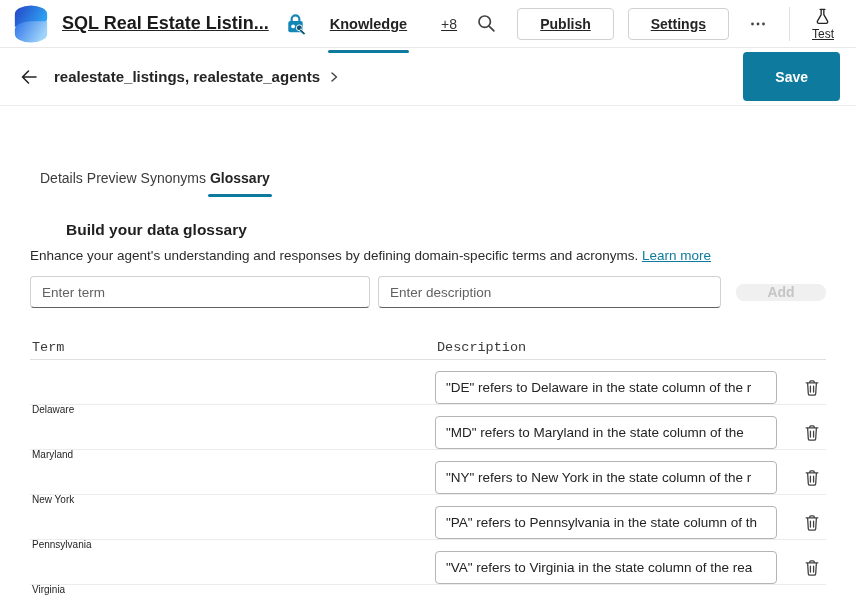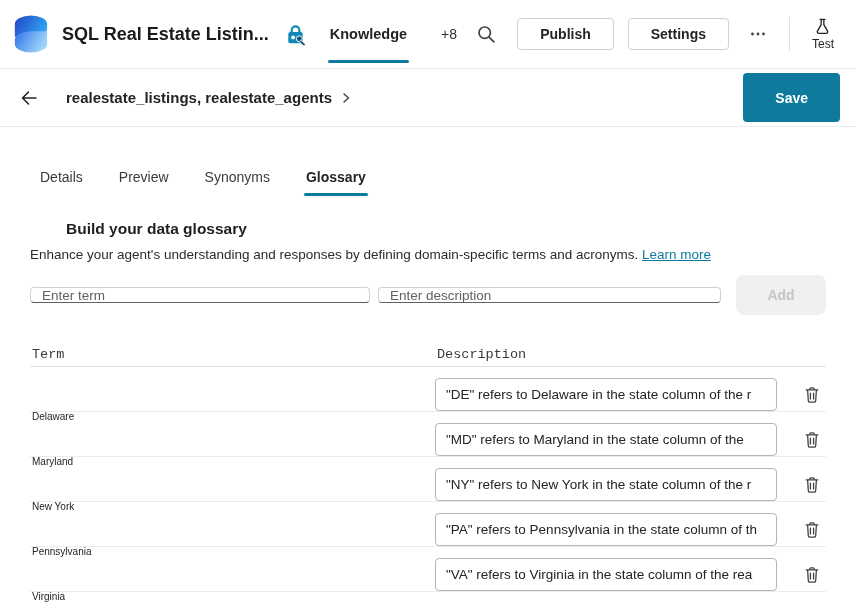--- a/index.html
+++ b/index.html
@@ -9,22 +9,22 @@
     --border:#d1d1d1;
     --divider:#ececec;
   }
   *{box-sizing:border-box;margin:0;padding:0;}
   html,body{width:856px;height:602px;overflow:hidden;background:#fff;
     font-family:"Liberation Sans",sans-serif;color:var(--text);}
   button{font-family:"Liberation Sans",sans-serif;background:none;border:none;cursor:pointer;color:var(--text);}
   input{font-family:"Liberation Sans",sans-serif;color:var(--text);}
 
   
-  .app-header{height:69px;display:flex;align-items:center;padding:0 16px 0 12px;
-    border-bottom:1px solid #e8e8e8;}
+  .app-header{height:48px;display:flex;align-items:center;padding:0 16px 0 12px;
+    border-bottom:1px solid #e8e8e8;text-decoration:underline;}
   .logo{width:38px;height:40px;flex:0 0 auto;}
   .app-title{font-size:18px;font-weight:bold;color:#1b1b1b;margin-left:12px;white-space:nowrap;}
   .lockkey{margin-left:14px;flex:0 0 auto;display:flex;align-items:center;}
   .nav-tab{height:58px;display:flex;align-items:center;margin-left:16px;padding:0 6px;
     font-size:14.5px;font-weight:bold;color:#242424;position:relative;}
   .nav-tab::after{content:"";position:absolute;left:4px;right:4px;bottom:0;height:3px;
     background:var(--accent);border-radius:2px;}
   .overflow-tabs{margin-left:22px;font-size:14px;color:#333;padding:4px 6px;}
   .header-right{margin-left:auto;display:flex;align-items:center;gap:6px;}
   .icon-btn{width:34px;height:34px;display:flex;align-items:center;justify-content:center;border-radius:4px;}
@@ -32,43 +32,43 @@
     font-size:14px;font-weight:bold;color:#242424;height:32px;padding:0 22px;margin-left:8px;}
   .more-btn{margin-left:6px;}
   .vdivider{width:1px;height:34px;background:#e0e0e0;margin:0 10px 0 8px;}
   .test-stack{display:flex;flex-direction:column;align-items:center;gap:1px;padding:2px 6px;}
   .test-stack span{font-size:12px;color:#242424;}
 
   
   .crumb-bar{height:58px;display:flex;align-items:center;padding:0 16px 0 12px;
     border-bottom:1px solid #ececec;}
   .back-btn{width:34px;height:34px;display:flex;align-items:center;justify-content:center;}
-  .crumb{font-size:15px;font-weight:bold;margin-left:20px;display:flex;align-items:center;gap:8px;}
+  .crumb{font-size:15px;font-weight:bold;margin-left:8px;display:flex;align-items:center;gap:8px;}
   .save-btn{margin-left:auto;background:var(--accent);color:#fff;font-size:14px;font-weight:bold;
     border-radius:4px;height:49px;padding:0 32px;}
 
   
   .content{padding:0 30px;}
-  .tabs{display:flex;gap:32px;margin-top:36px;padding-left:8px;}
+  .tabs{display:flex;margin-top:58px;padding-left:8px;}
   .tab{font-size:14px;color:#3b3b3b;padding:6px 2px 11px 2px;position:relative;}
   .tab.active{font-weight:bold;color:#242424;}
   .tab.active::after{content:"";position:absolute;left:0;right:0;bottom:0;height:3px;
     background:var(--accent);border-radius:2px;}
 
   .glossary-heading{margin-top:24px;font-size:15.5px;font-weight:bold;color:#1f1f1f;margin-left:36px;}
   .glossary-desc{margin-top:9px;font-size:13.5px;color:#2b2b2b;}
   .learn-more{color:var(--accent);text-decoration:underline;cursor:pointer;}
 
   .entry-row{margin-top:13px;display:flex;align-items:center;}
-  .fluent-input{height:16px;border:1px solid var(--border);border-bottom:1px solid #616161;
+  .fluent-input{height:32px;border:1px solid var(--border);border-bottom:1px solid #616161;
     border-radius:4px;padding:0 11px;font-size:13.5px;outline:none;background:#fff;}
   .fluent-input::placeholder{color:#616161;opacity:1;}
   .term-input{width:340px;}
   .desc-entry-input{width:343px;margin-left:8px;}
-  .add-btn{margin-left:auto;width:90px;height:40px;background:#f0f0f0;color:#c5c5c5;
+  .add-btn{margin-left:auto;width:90px;height:17px;background:#f0f0f0;color:#c5c5c5;
     font-size:14px;font-weight:bold;border-radius:8px;cursor:default;}
 
   .table-head{margin-top:28px;display:grid;grid-template-columns:405px 1fr;align-items:center;
     height:24px;font-family:Liberation Mono, monospace;}
   .col-label{font-size:13.5px;color:#3a3a3a;padding-left:2px;}
   .head-divider{border-bottom:1px solid #e0e0e0;}
 
   .g-row{display:grid;grid-template-columns:405px 1fr;align-items:center;height:45px;
     border-bottom:1px solid var(--divider);}
   .g-row .term{font-size:10px;color:#242424;padding-left:2px;margin-top:44px;}

